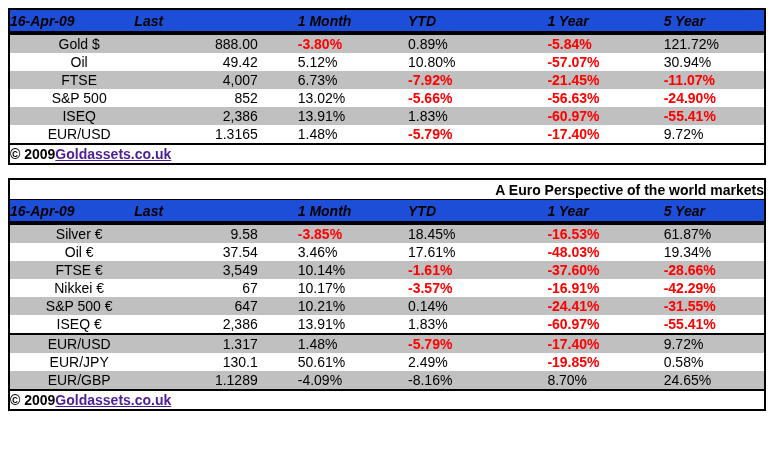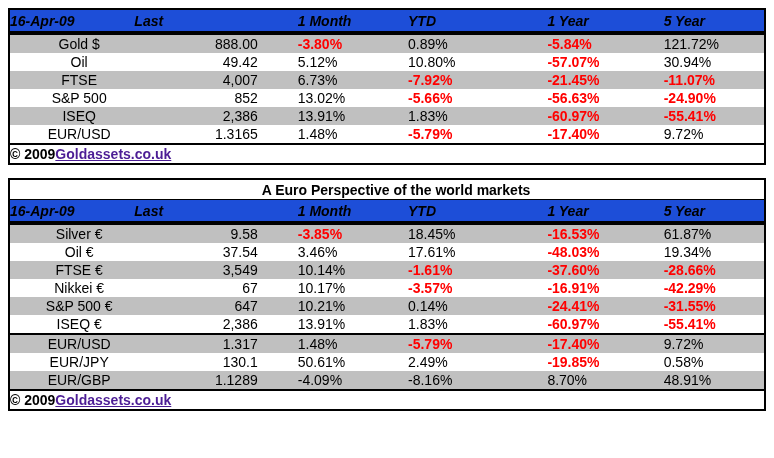--- a/index.html
+++ b/index.html
@@ -25,21 +25,21 @@
     height: 18px;
   }
   col.c-name { width: 125px; }
   col.c-last { width: 163px; }
   col.c-m1   { width: 110px; }
   col.c-ytd  { width: 139px; }
   col.c-y1   { width: 116px; }
   col.c-y5   { width: 101px; }
 
   tr.trow th {
-    text-align: center;
+    text-align: right;
     font-weight: bold;
     padding-left: 18px;
     border-bottom: 1px solid #000000;
     height: 19px;
     background: #ffffff;
   }
   tr.hrow th {
     font-weight: bold;
     font-style: italic;
     text-align: left;
@@ -239,21 +239,21 @@
       <td class="pct">2.49%</td>
       <td class="pct neg">-19.85%</td>
       <td class="pct">0.58%</td>
     </tr>
     <tr>
       <td class="name">EUR/GBP</td>
       <td class="last">1.1289</td>
       <td class="pct">-4.09%</td>
       <td class="pct">-8.16%</td>
       <td class="pct">8.70%</td>
-      <td class="pct">48.91%</td>
+      <td class="pct">24.65%</td>
     </tr>
   </tbody>
   <tfoot>
     <tr>
       <td colspan="6">
         <span>© 2009</span><a class="link">Goldassets.co.uk</a>
       </td>
     </tr>
   </tfoot>
 </table>

